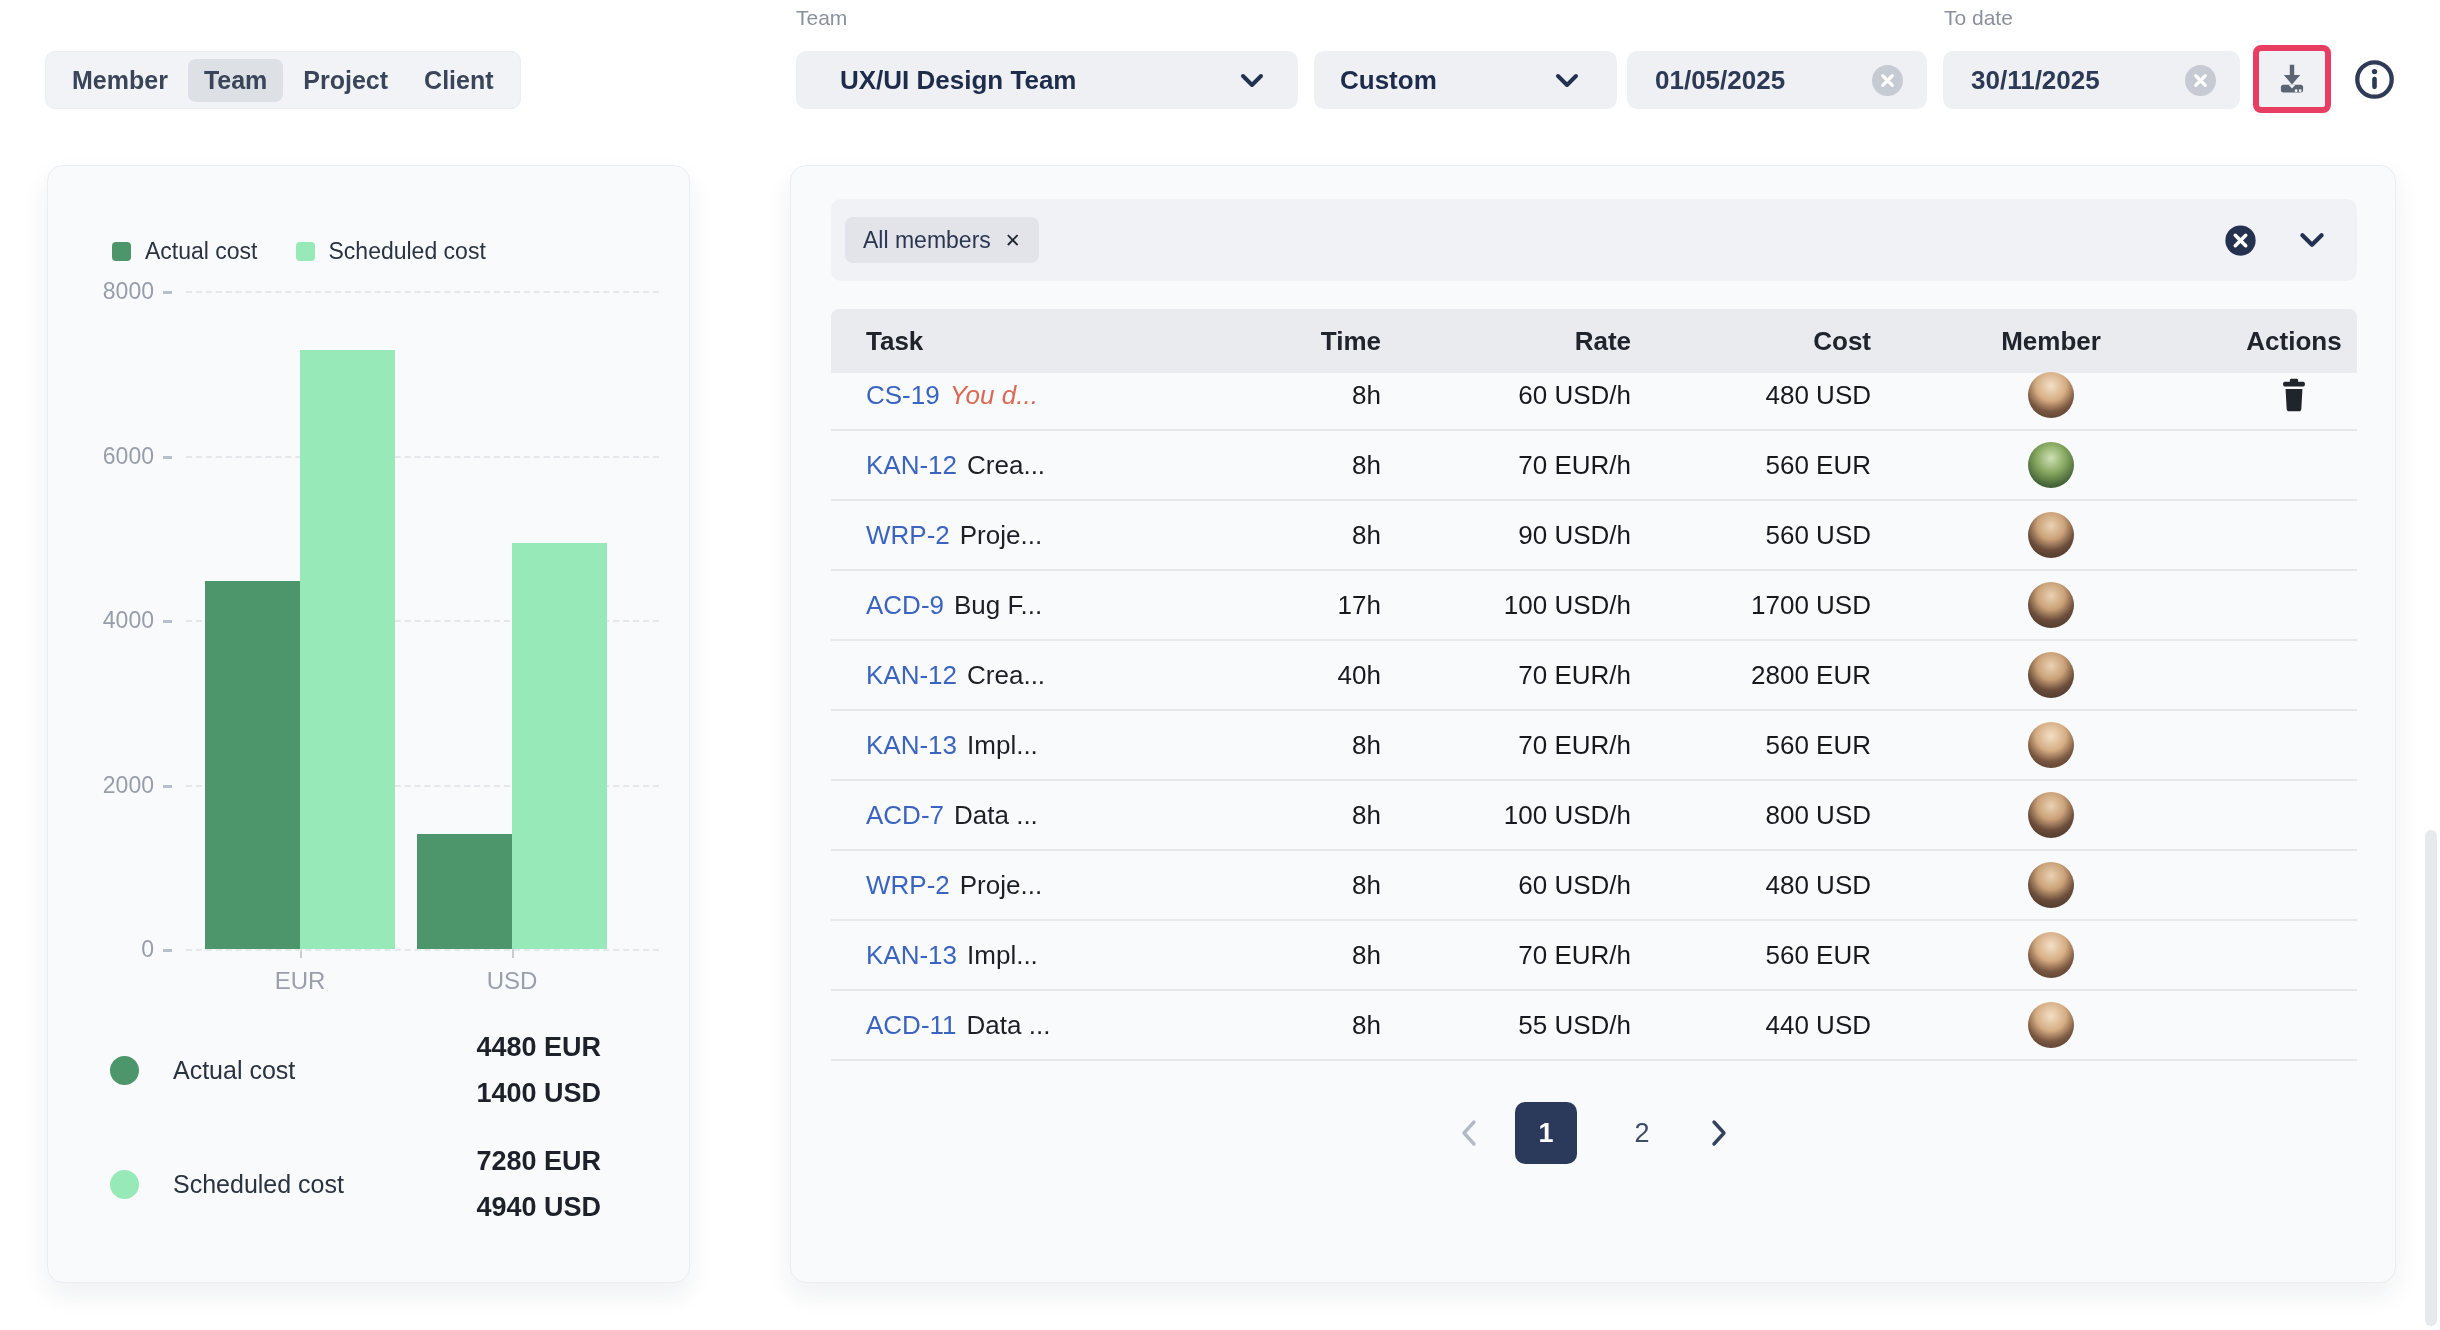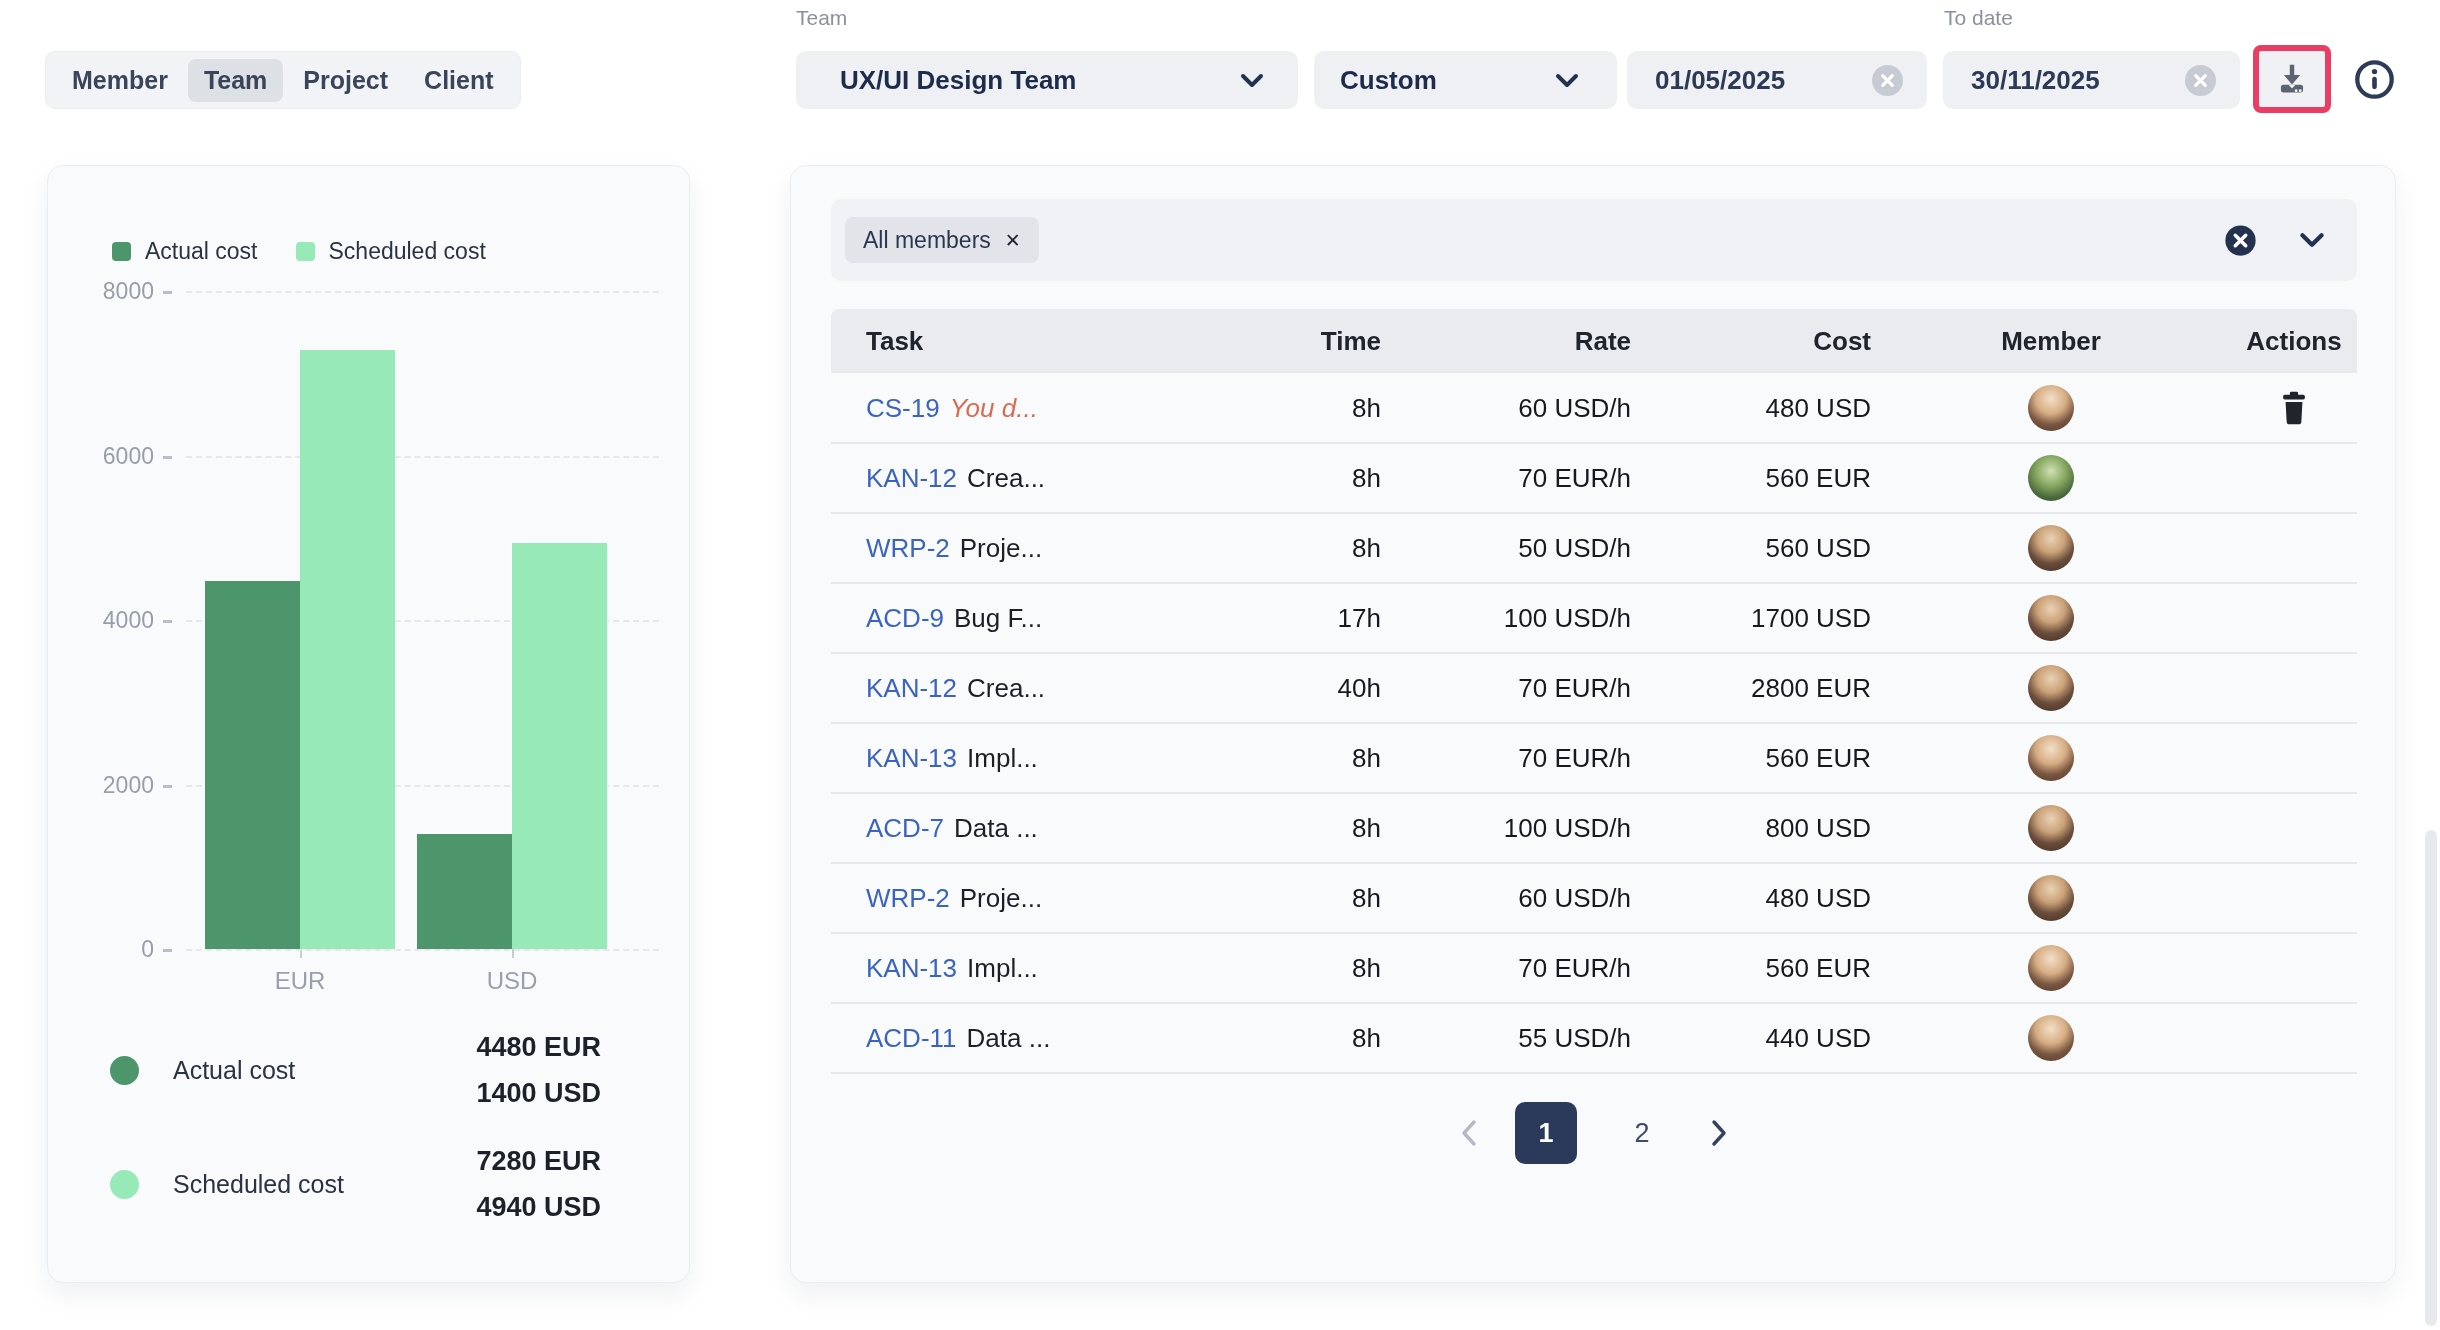--- a/index.html
+++ b/index.html
@@ -64,21 +64,21 @@
   .chip-x{font-size:19px;font-weight:700;color:#1f2430;}
   .chipbar-spacer{flex:1;}
 
   
   .thead,.tr{display:grid;grid-template-columns:440px 110px 250px 240px 360px 126px;align-items:center;box-sizing:border-box;}
   .thead{position:absolute;left:40px;top:143px;width:1526px;height:64px;background:#e9ebee;
          border-radius:8px 8px 0 0;font-size:26px;font-weight:700;color:#20242c;}
   .thead > div:nth-child(1){padding-left:35px;}
   .thead > div:nth-child(2),.thead > div:nth-child(3),.thead > div:nth-child(4){text-align:right;}
   .thead > div:nth-child(5),.thead > div:nth-child(6){text-align:center;}
-  .tbody{position:absolute;left:40px;top:208px;width:1526px;}
+  .tbody{position:absolute;left:40px;top:195px;width:1526px;}
   .tr{height:70px;border-bottom:2px solid #e6e8eb;font-size:26px;color:#17191f;}
   .c-task{padding-left:35px;white-space:nowrap;}
   .task-id{color:#3b64c0;text-decoration:none;}
   .task-name{margin-left:10px;color:#1c2026;}
   .task-name.alert{color:#d96b55;font-style:italic;}
   .c-num{text-align:right;}
   .c-cent{display:flex;justify-content:center;align-items:center;}
   .avatar{width:46px;height:46px;border-radius:50%;display:block;}
   .trash{display:flex;align-items:center;justify-content:center;}
 
@@ -291,21 +291,21 @@
           <div class="c-cent">
             
           </div>
         </div>
 
         <div class="tr">
           <div class="c-task">
             <a href="#" class="task-id">WRP-2</a><span class="task-name">Proje...</span>
           </div>
           <div class="c-num">8h</div>
-          <div class="c-num">50 USD/h</div>
+          <div class="c-num">90 USD/h</div>
           <div class="c-num">560 USD</div>
           <div class="c-cent">
             <span class="avatar" style="background: radial-gradient(circle at 50% 30%, rgb(233, 210, 181) 0%, rgb(202, 161, 119) 35%, rgb(107, 77, 59) 62%, rgb(62, 45, 35) 100%);"></span>
           </div>
           <div class="c-cent">
             
           </div>
         </div>
 
         <div class="tr">

